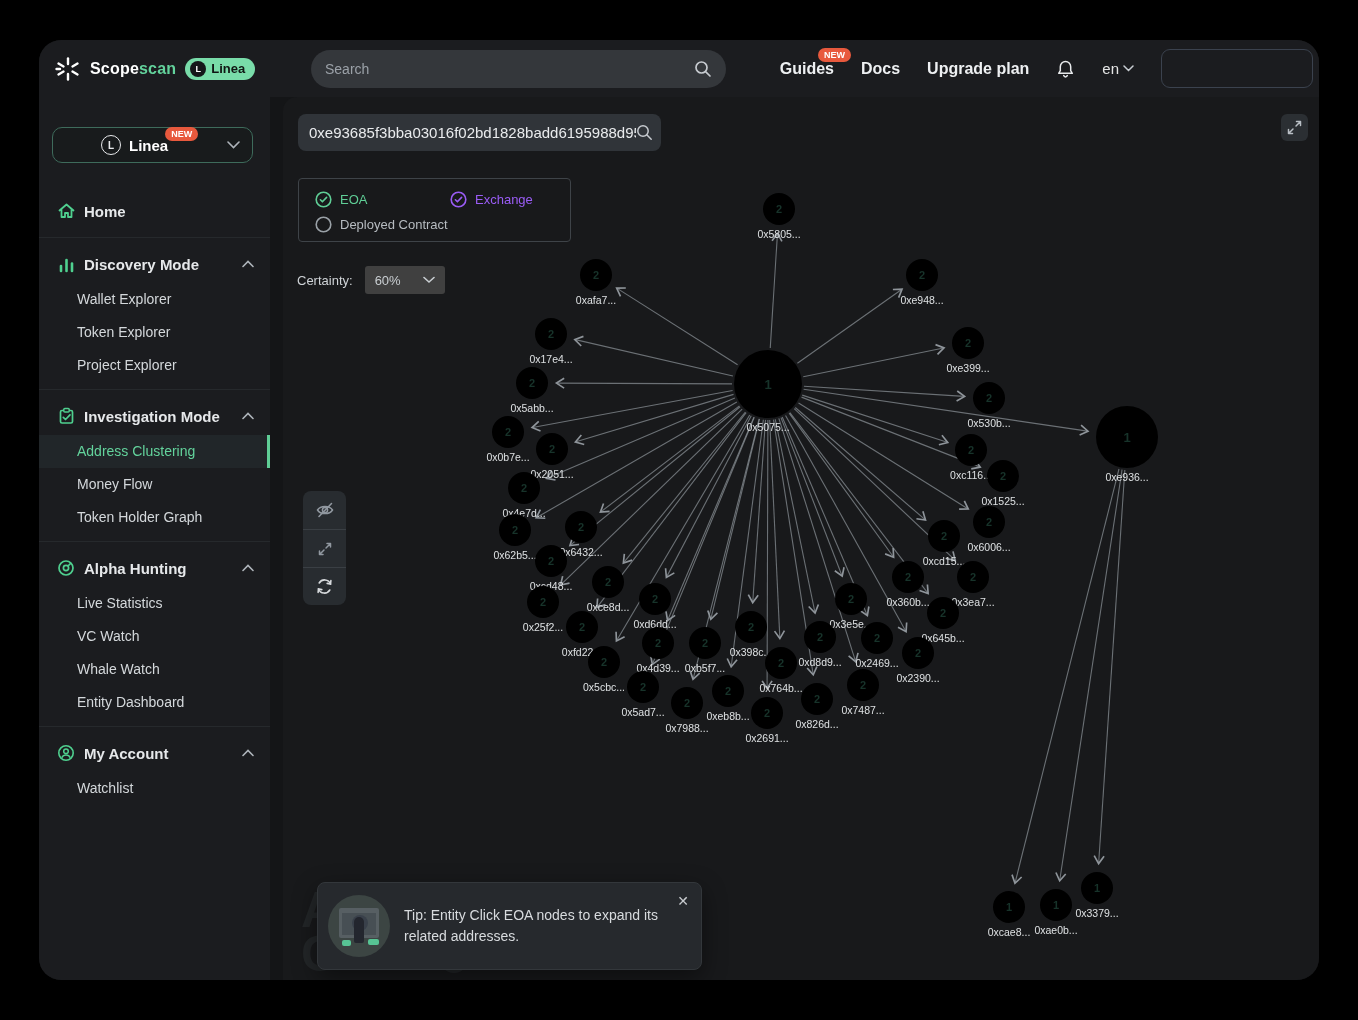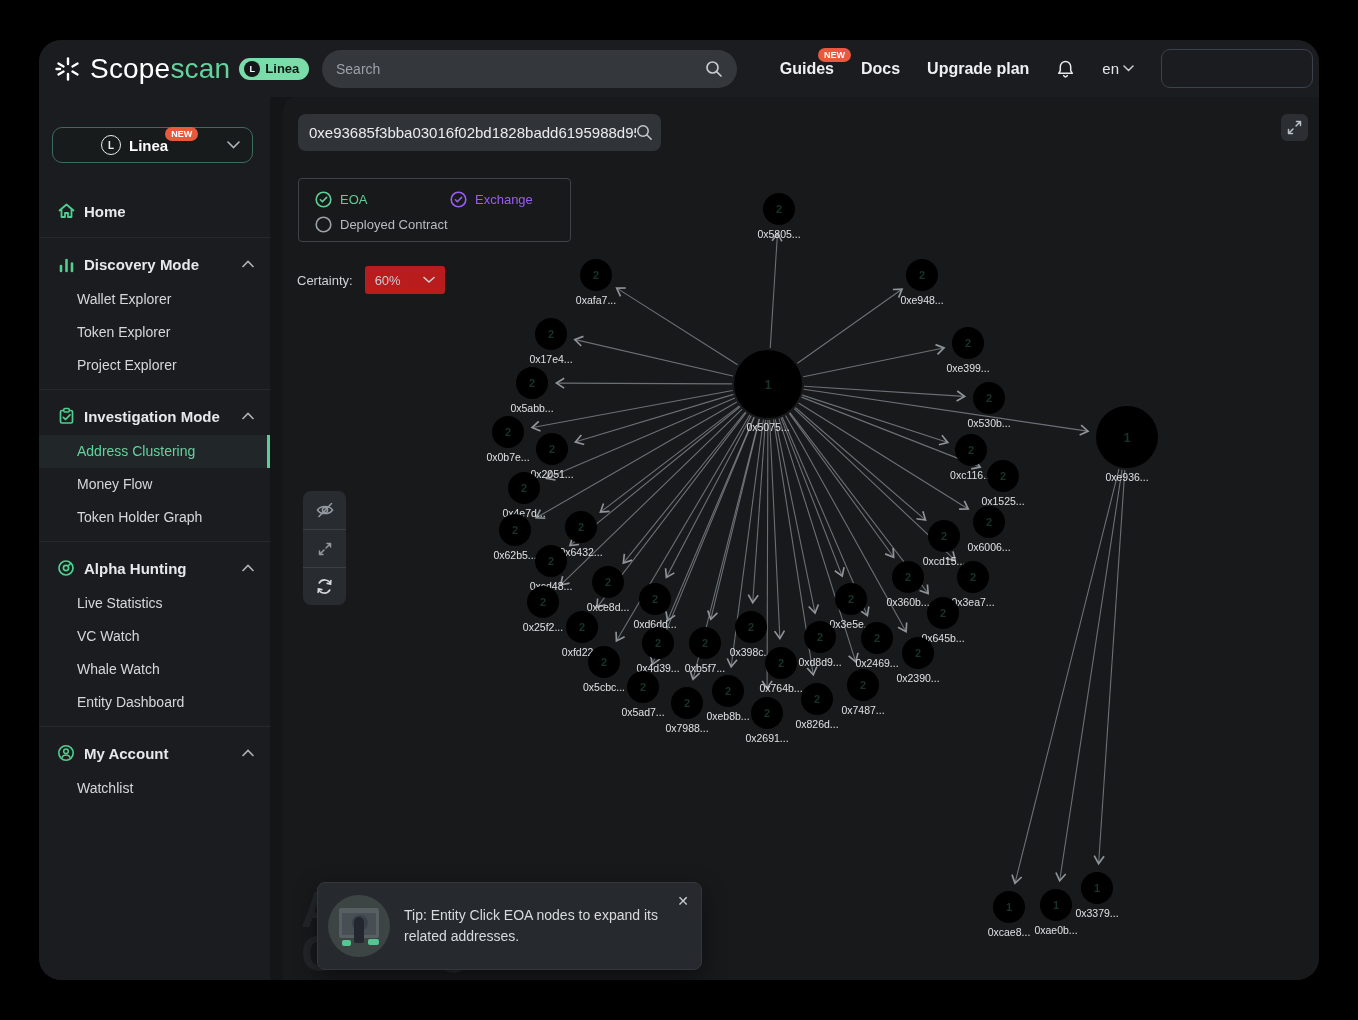--- a/index.html
+++ b/index.html
@@ -4,27 +4,27 @@
 <style>
   * { margin:0; padding:0; box-sizing:border-box; }
   html,body { width:1358px; height:1020px; background:#000; font-family:"Liberation Sans", sans-serif; overflow:hidden; }
 
   .app { position:absolute; left:39px; top:40px; width:1280px; height:940px;
          background:#141517; border-radius:22px; overflow:hidden; }
 
   
   .hdr { position:absolute; left:0; top:0; width:100%; height:57px; background:#1B1C1F; z-index:5; }
   .brand { position:absolute; left:16px; top:0; height:57px; display:flex; align-items:center; gap:9px; }
-  .brand-name { font-size:28px; font-weight:400; color:#fff; letter-spacing:.2px; }
+  .brand-name { font-size:16px; font-weight:700; color:#fff; letter-spacing:.2px; }
   .brand-name .scan { color:#63D39C; }
   .chain-pill { display:flex; align-items:center; gap:5px; background:#79DCA9; color:#101613;
                 border-radius:12px; padding:3px 10px 3px 5px; font-size:13px; font-weight:700; }
   .chain-pill .mini-l { width:16px; height:16px; border-radius:50%; background:#15171a; color:#fff;
                         font-size:9px; font-weight:700; display:flex; align-items:center; justify-content:center; }
-  .search-wrap { position:absolute; left:283px; top:10px; width:415px; height:38px; background:#34373B;
+  .search-wrap { position:absolute; left:272px; top:10px; width:415px; height:38px; background:#34373B;
                  border-radius:19px; display:flex; align-items:center; padding:0 14px; }
   .search-wrap input { flex:1; background:transparent; border:none; outline:none; color:#E5E7EA; font-size:14px; font-family:inherit; }
   .search-wrap input::placeholder { color:#9BA1A8; }
   .top-nav { position:absolute; right:6px; top:0; height:57px; display:flex; align-items:center; gap:27px; }
   .nav-link { color:#EEF0F2; font-size:16px; font-weight:600; cursor:pointer; position:relative; }
   .badge-new { position:absolute; top:-12px; right:-17px; background:#E8593D; color:#fff; font-size:9px;
                font-weight:700; border-radius:8px; padding:2px 6px;text-align:right; }
   .lang { color:#e5e5e5; font-size:15px; display:flex; align-items:center; gap:4px; cursor:pointer; }
   .connect-btn { width:152px; height:39px; border:1px solid #3B424E; border-radius:9px; background:transparent; cursor:pointer; }
 
@@ -57,21 +57,21 @@
   .fullscreen-btn { position:absolute; left:1242px; top:74px; width:27px; height:27px; background:#2B2F33;
                     border-radius:6px; display:flex; align-items:center; justify-content:center; color:#B9BFC5; cursor:pointer; z-index:3; }
   .filter-box { position:absolute; left:259px; top:138px; width:273px; height:64px; border:1px solid #3E4348;
                 border-radius:4px; padding:12px 16px; z-index:3; display:grid; grid-template-columns:135px 1fr; row-gap:8px; }
   .filter-opt { display:flex; align-items:center; gap:8px; font-size:13px; cursor:pointer; }
   .filter-opt.eoa { color:#5FCE96; }
   .filter-opt.exchange { color:#9A5CF5; }
   .filter-opt.deployed { color:#B7BCC1; grid-column:1 / span 2; }
   .certainty { position:absolute; left:258px; top:226px; display:flex; align-items:center; gap:12px; z-index:3; }
   .certainty-label { color:#CFD3D7; font-size:13px; }
-  .certainty-select { width:80px; height:28px; background:#b91c1c; border-radius:3px; display:flex; align-items:center;
+  .certainty-select { width:80px; height:28px; background:#404040; border-radius:3px; display:flex; align-items:center;
                       padding:4px 10px; color:#C9CED2; font-size:13px; cursor:pointer; }
   .certainty-select .chev { margin-left:auto; display:flex; }
 
   .graph-toolbar { position:absolute; left:264px; top:451px; width:43px; background:#282C30; border-radius:8px; z-index:3; }
   .gt-btn { height:38px; display:flex; align-items:center; justify-content:center; color:#9198A0; cursor:pointer; }
   .gt-btn + .gt-btn { border-top:1px solid #3A3F44; }
   .gt-btn.refresh { color:#D7DADD; }
 
   .watermark { position:absolute; left:262px; top:848px; z-index:2; color:#232628; font-weight:700; font-size:50px; line-height:44px; }
   .watermark-ring { position:absolute; left:401px; top:905px; width:28px; height:28px; border:4px solid #232628; border-radius:50%; z-index:2; }

